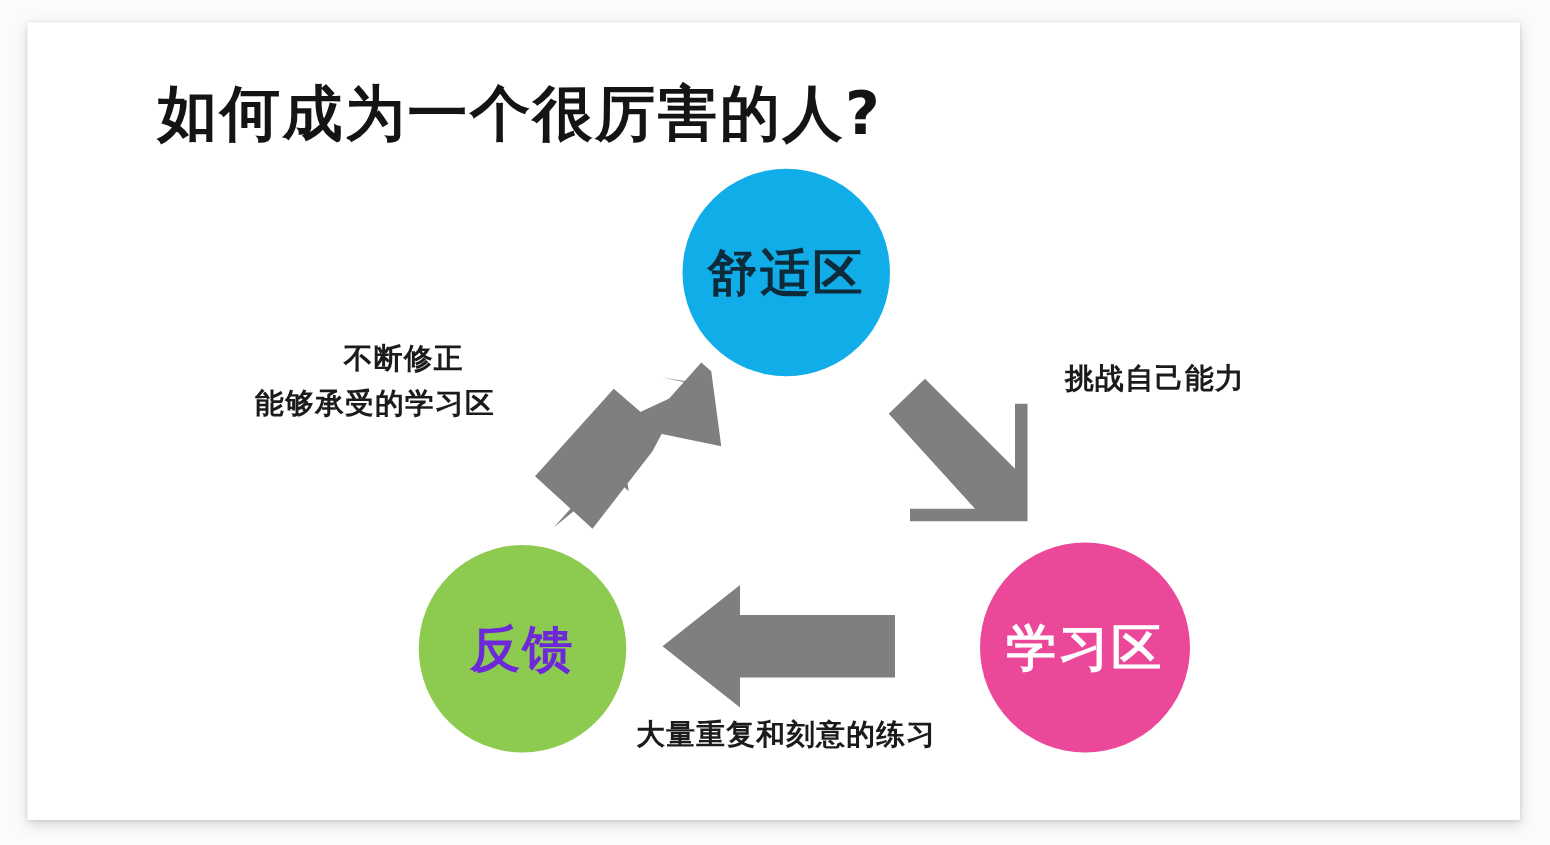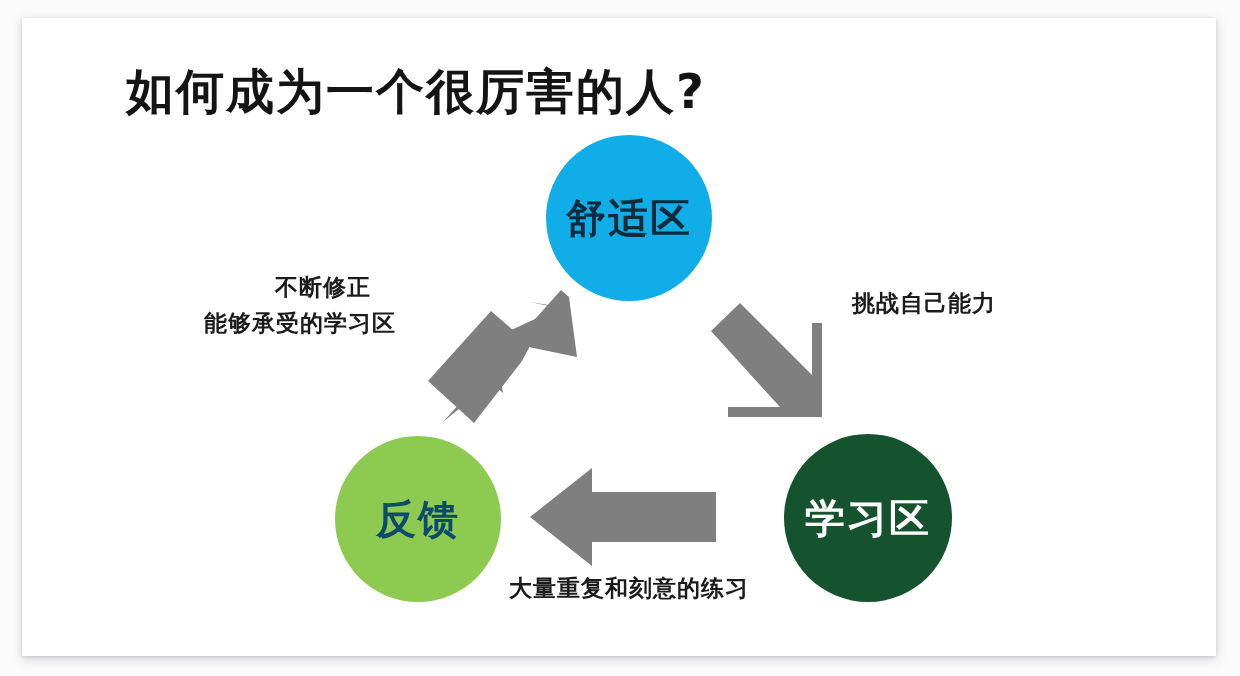--- a/index.html
+++ b/index.html
@@ -77,21 +77,21 @@
     height: 168px;
   }
   #node-learning .node-label { color: #ffffff; }
 
   #node-feedback {
     left: 313px;
     top: 418px;
     width: 166px;
     height: 166px;
   }
-  #node-feedback .node-label { color: #0c4a6e; }
+  #node-feedback .node-label { color: #6d28d9; }
 
   
   .arrow-layer {
     position: absolute;
     left: 0;
     top: 0;
     width: 1240px;
     height: 676px;
     pointer-events: none;
   }
@@ -163,21 +163,21 @@
         <g>
           <polygon fill="#7F7F7F" points="508,499 570,450 570,474 694,474 694,524 570,524 570,548"></polygon>
         </g>
       </svg>
     </div>
 
     <div class="node" id="node-comfort" style="background: rgb(17, 173, 232);">
       <span class="node-label">舒适区</span>
     </div>
 
-    <div class="node" id="node-learning" style="background: #14532d;">
+    <div class="node" id="node-learning" style="background: #ec4899;">
       <span class="node-label">学习区</span>
     </div>
 
     <div class="node" id="node-feedback" style="background: rgb(141, 203, 80);">
       <span class="node-label">反馈</span>
     </div>
 
     <div class="caption" id="caption-feedback-to-comfort">
       <span class="ln">不断修正</span>
       <span class="ln">能够承受的学习区</span>

